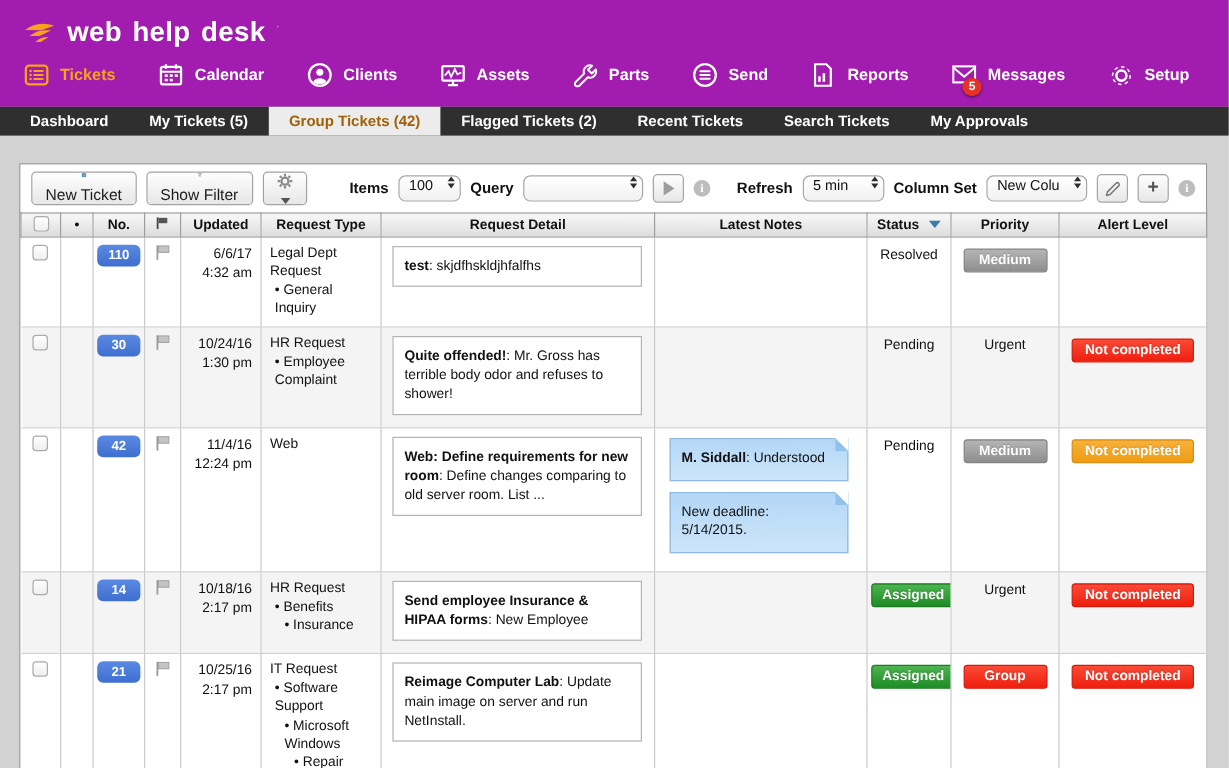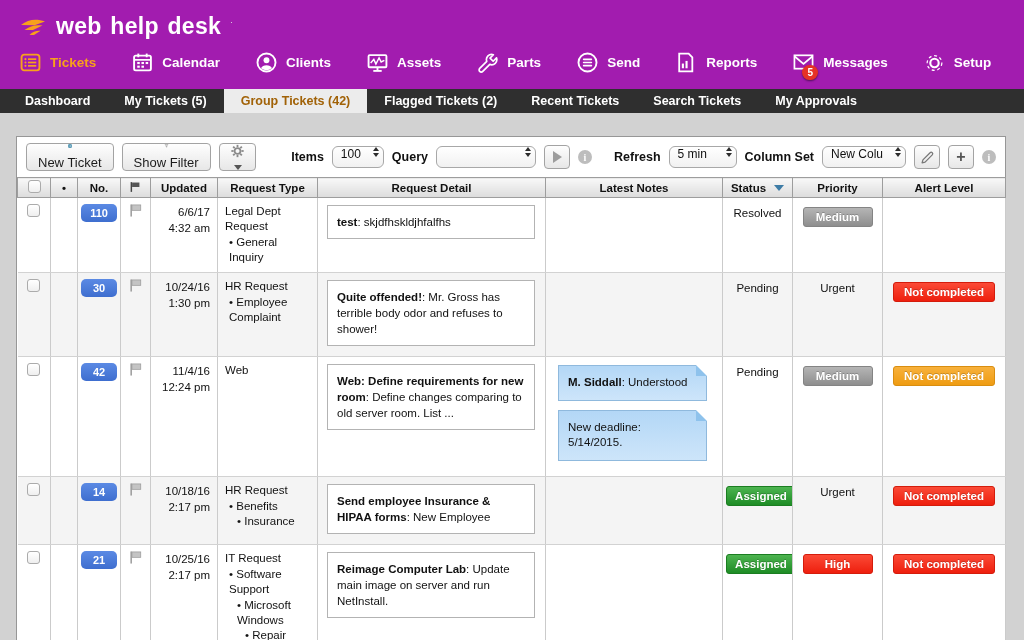--- a/index.html
+++ b/index.html
@@ -416,19 +416,19 @@
               <div class="tline">IT Request</div>
               <div class="tline" style="padding-left:4px">•&nbsp;Software Support</div>
               <div class="tline" style="padding-left:12px">•&nbsp;Microsoft Windows</div>
               <div class="tline" style="padding-left:20px">•&nbsp;Repair Request</div>
             </td>
    <td>
               <div class="detailbox"><b>Reimage Computer Lab</b>: Update main image on server and run NetInstall.</div>
             </td>
    <td></td>
    <td class="c-status"><span class="badge green ">Assigned</span></td>
-   <td class="c-priority"><span class="badge red ">High</span></td>
+   <td class="c-priority"><span class="badge red ">Group</span></td>
    <td class="c-alert"><span class="badge red wide">Not completed</span></td>
           </tr>
         </tbody>
     </table>
   </div>
 </div>
 
 </body></html>

